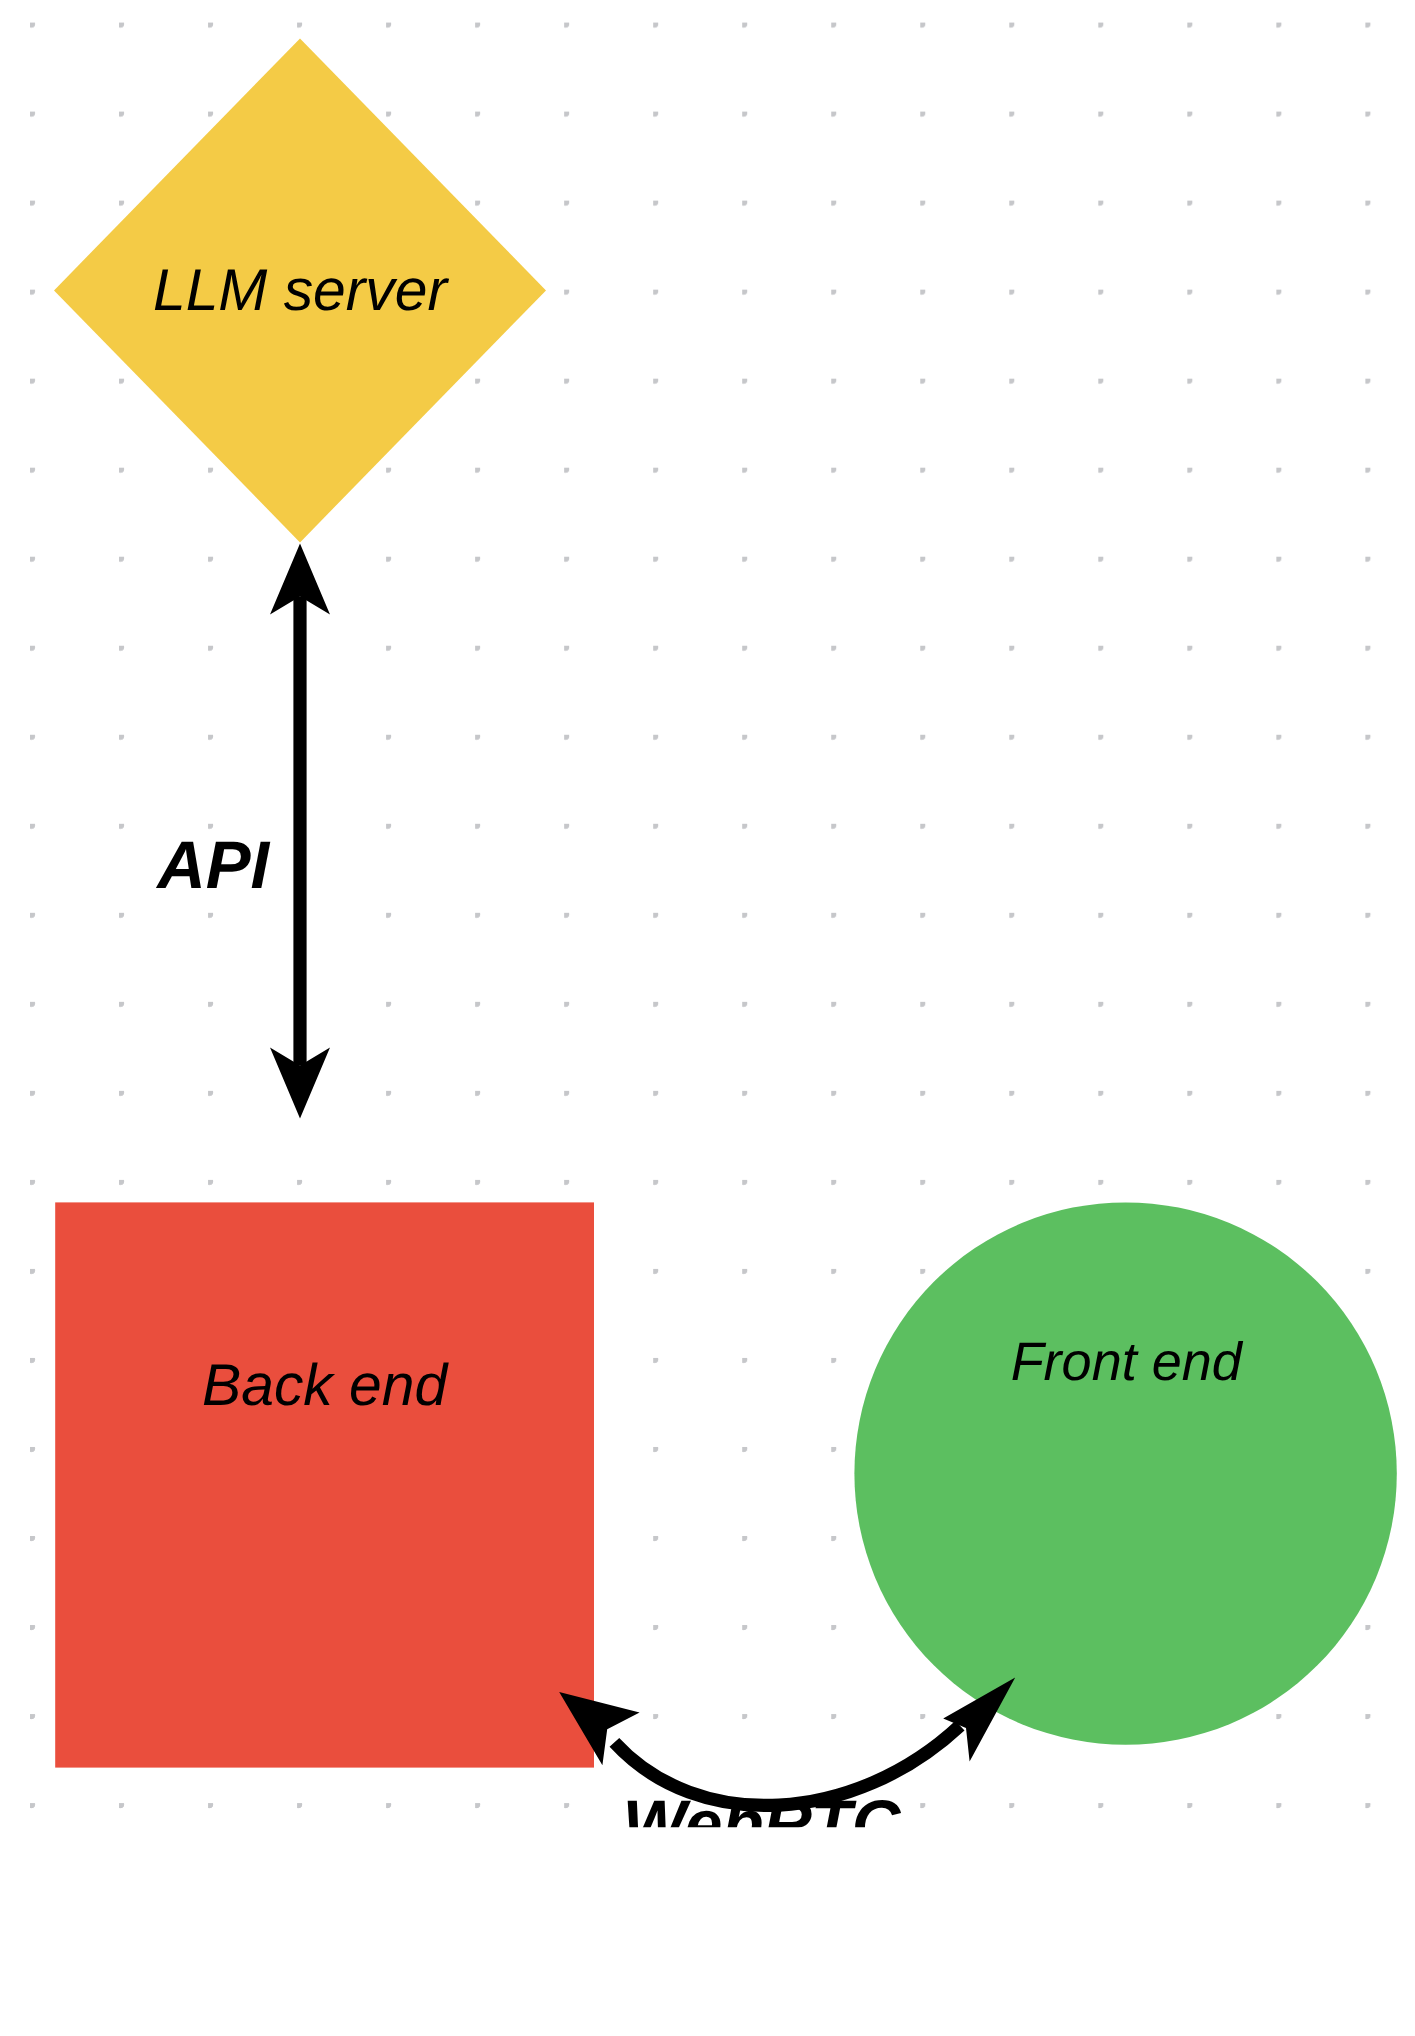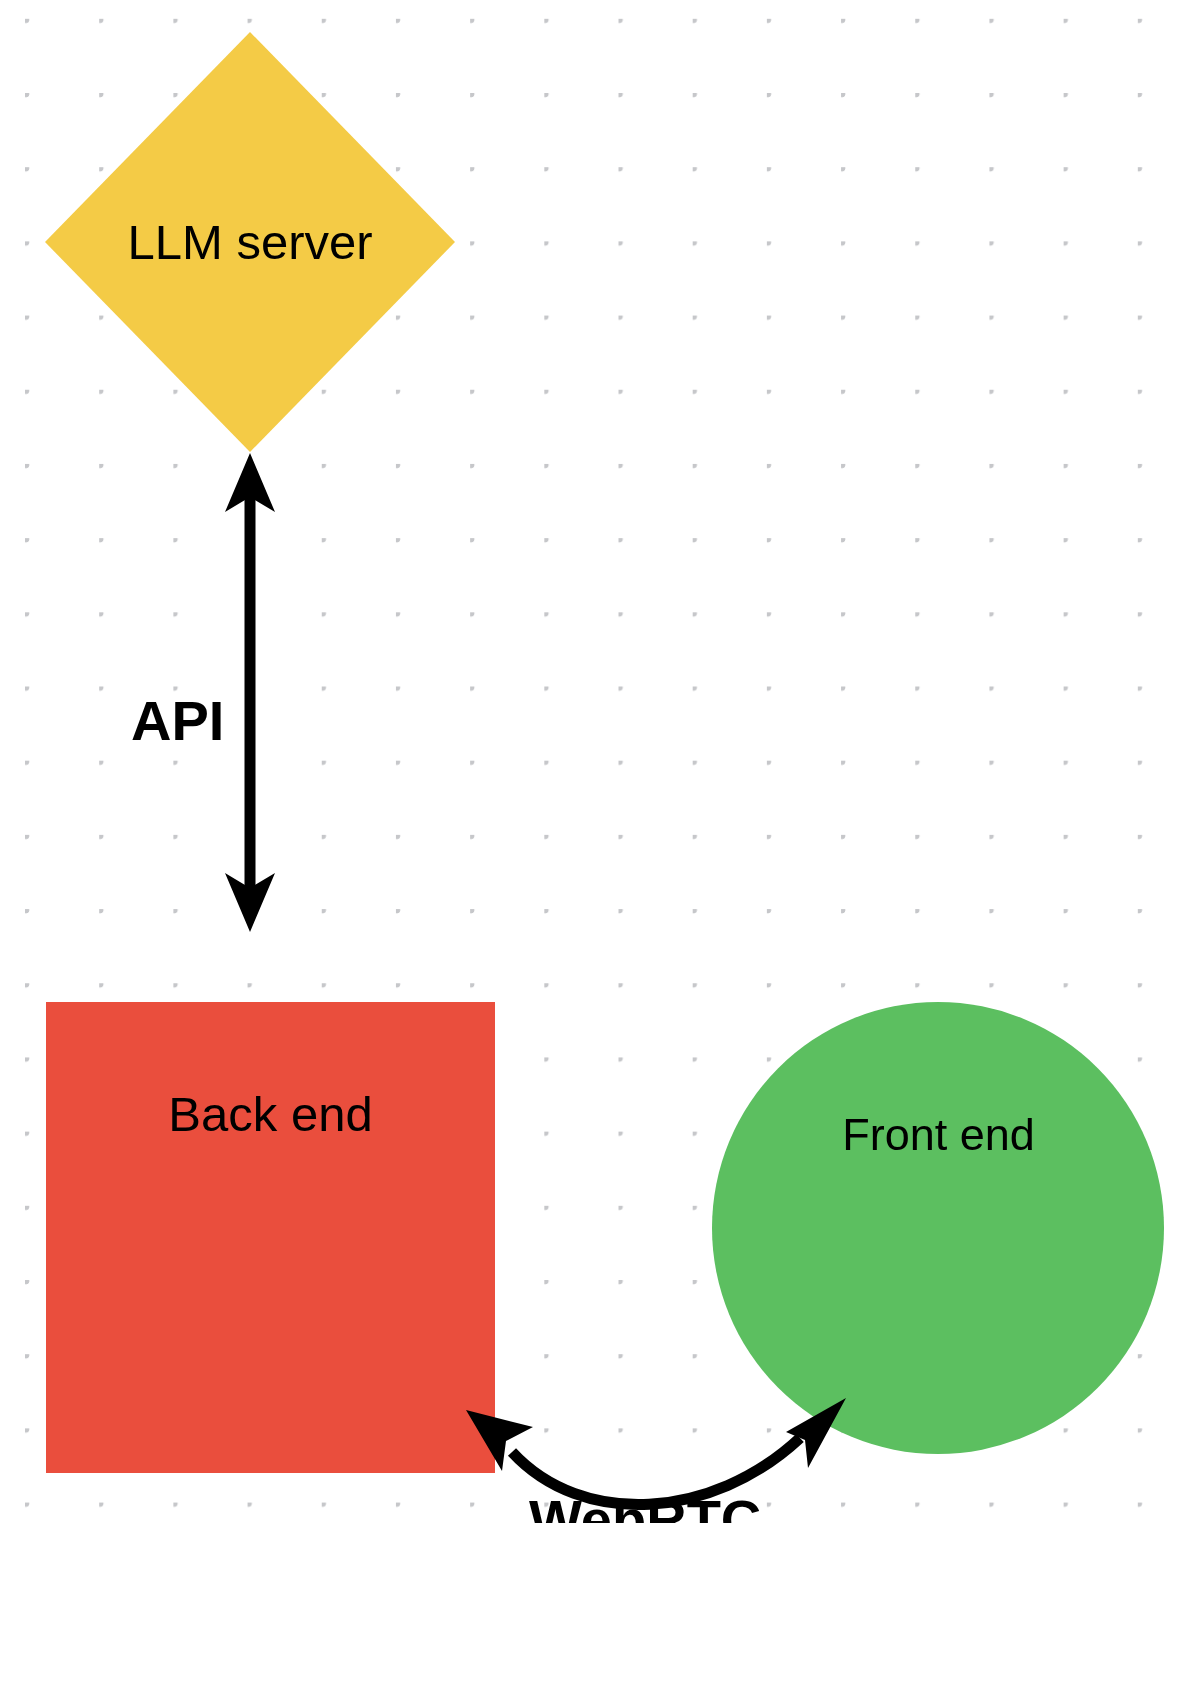--- a/index.html
+++ b/index.html
@@ -12,20 +12,21 @@
   }
   #canvas {
     position: relative;
     width: 1179px;
     height: 1523px;
     background-color: #ffffff;
     background-image: radial-gradient(circle at 1px 1px, #c6c7ca 3.2px, rgba(255,255,255,0) 3.6px);
     background-size: 74.2px 74.2px;
     background-position: 25px 93px;
     overflow: hidden;
+    font-style: italic;
   }
   .svg-layer {
     position: absolute;
     left: 0;
     top: 0;
     width: 1179px;
     height: 1697px;
     pointer-events: none;
   }
   .node-label {
@@ -38,21 +39,21 @@
   }
   #llm-label {
     left: 0px;
     top: 212px;
     width: 500px;
     font-size: 49px;
     line-height: 60px;
   }
   #backend-label {
     left: 46px;
-    top: 1084px;
+    top: 1125px;
     width: 449px;
     font-size: 49px;
     line-height: 60px;
   }
   #frontend-label {
     left: 713px;
     top: 1105px;
     width: 451px;
     font-size: 45px;
     line-height: 60px;
@@ -64,21 +65,21 @@
     white-space: nowrap;
     margin-left: 36px;
   }
   #api-label {
     left: 95px;
     top: 688px;
     font-size: 56px;
     line-height: 66px;
   }
   #webrtc-label {
-    left: 493px;
+    left: 483px;
     top: 1487px;
     font-size: 56px;
     line-height: 66px;
   }
 </style>
 </head>
 <body>
 
 <div id="canvas">
 

